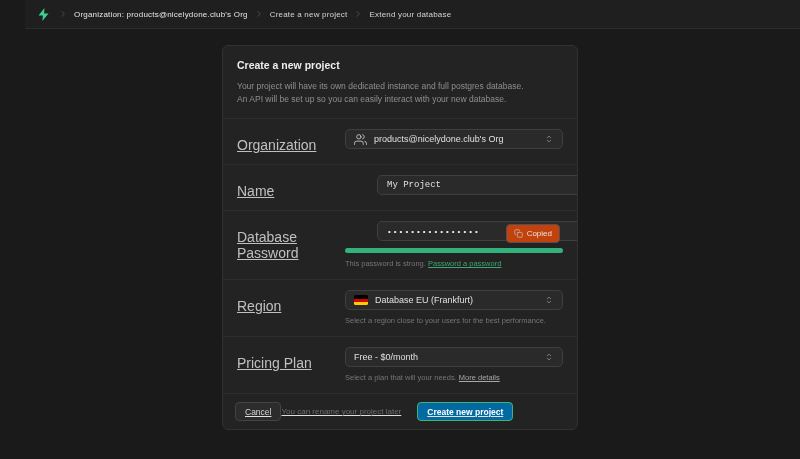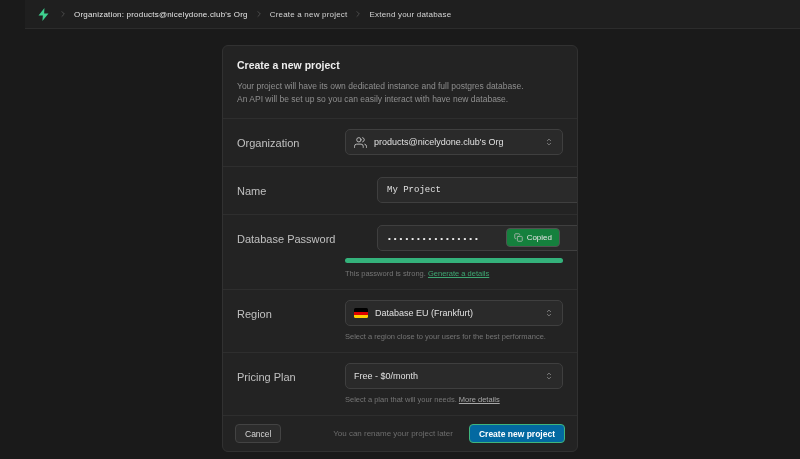--- a/index.html
+++ b/index.html
@@ -28,55 +28,55 @@
     border:1px solid #313131; border-radius:6px; overflow:hidden;
   }
   .panel-header { padding:13px 14px 12px; }
   .panel-title { font-size:10.5px; font-weight:700; color:#ededed; margin-bottom:9px; }
   .panel-desc { font-size:8.5px; color:#8f8f8f; line-height:1.55; white-space:nowrap; }
 
   .row {
     display:grid; grid-template-columns:108px 1fr;
     padding:10px 14px 11px; border-top:1px solid #2e2e2e;
   }
-  .row-label { font-size:11px; color:#c0c0c0; padding-top:8px; }
+  .row-label { font-size:14px; color:#c0c0c0; padding-top:8px;text-decoration:underline; }
 
   .select, .text-input {
-    width:100%; height:26px; background:#2a2a2a; border:1px solid #3f3f3f;
+    width:100%; height:20px; background:#2a2a2a; border:1px solid #3f3f3f;
     border-radius:5px; display:flex; align-items:center;
     font-size:9px; color:#e0e0e0;
   }
   .select { padding:0 8px; gap:7px; cursor:pointer; }
   .select-value { flex:1; white-space:nowrap; overflow:hidden; }
   .select-caret { display:flex; color:#8a8a8a; }
   .icon-slot { display:flex; color:#bdbdbd; }
 
   .text-input {
     font-family:Liberation Mono, monospace;
     padding:8px 9px; outline:none;margin-left:32px;
   }
   input.text-input::selection { background:#2d9d69; }
 
   .pw-wrap { position:relative; }
   .pw-input { padding-right:62px; font-size:8px; letter-spacing:1px; color:#f0f0f0; }
   .copied-btn {
     position:absolute; right:3px; top:3px; height:19px;
-    background:#15803d; border:1px solid #515151; border-radius:4px;
+    background:#c2410c; border:1px solid #515151; border-radius:4px;
     color:#e4e4e4; font-size:8px; display:flex; align-items:center; gap:4px;
     padding:0 7px; cursor:pointer; font-family:inherit;
   }
   .strength-bar { margin-top:7px; height:5px; border-radius:3px; background:#34b27b; }
   .helper { margin-top:6px; font-size:7.5px; color:#757575; white-space:nowrap; }
   .helper a { color:#3ea672; text-decoration:underline; cursor:pointer; }
   .helper a.gray { color:#a8a8a8; }
 
   
   .panel-footer {
     border-top:1px solid #2e2e2e; padding:8px 12px;
-    display:flex; align-items:center; justify-content:space-between;
+    display:flex; align-items:center; text-decoration:underline;
   }
   .btn {
     font-family:inherit; font-size:8.5px; border-radius:4px; cursor:pointer;
     height:19px; padding:0 9px; display:flex; align-items:center;
   }
   .btn-cancel { background:#2c2c2c; border:1px solid #434343; color:#d6d6d6; }
   .footer-right { display:flex; align-items:center; gap:16px; }
   .footer-note { font-size:8px; color:#6e6e6e; }
   .btn-create { background:#0369a1; border:1px solid #3fb57d; color:#ffffff; font-weight:700; }
 
@@ -116,21 +116,21 @@
   </span>
   <span class="crumb dim">Extend your database</span>
 </div>
 
 <div class="page">
   <div class="panel">
 
     <div class="panel-header">
       <div class="panel-title">Create a new project</div>
       <div class="panel-desc">Your project will have its own dedicated instance and full postgres database.</div>
-      <div class="panel-desc">An API will be set up so you can easily interact with have new database.</div>
+      <div class="panel-desc">An API will be set up so you can easily interact with your new database.</div>
     </div>
 
     <div class="row">
       <div class="row-label">Organization</div>
       <div>
         <div class="select">
           <span class="icon-slot">
             <svg width="13" height="13" viewBox="0 0 24 24" fill="none" stroke="currentColor" stroke-width="1.8" stroke-linecap="round" stroke-linejoin="round">
                 <path d="M17 21v-2a4 4 0 0 0-4-4H5a4 4 0 0 0-4 4v2"></path>
                 <circle cx="9" cy="7" r="4"></circle>
@@ -167,21 +167,21 @@
                   <rect x="9" y="9" width="13" height="13" rx="2"></rect>
                   <path d="M5 15H4a2 2 0 0 1-2-2V4a2 2 0 0 1 2-2h9a2 2 0 0 1 2 2v1"></path>
                 </svg>
             </span>
             <span>Copied</span>
           </button>
         </div>
         <div class="strength-bar"></div>
         <div class="helper">
           <span>This password is strong.</span>
-          <a>Generate a details</a>
+          <a>Password a password</a>
         </div>
       </div>
     </div>
 
     <div class="row">
       <div class="row-label">Region</div>
       <div>
         <div class="select">
           <span class="flag">
               <div class="f1"></div>

